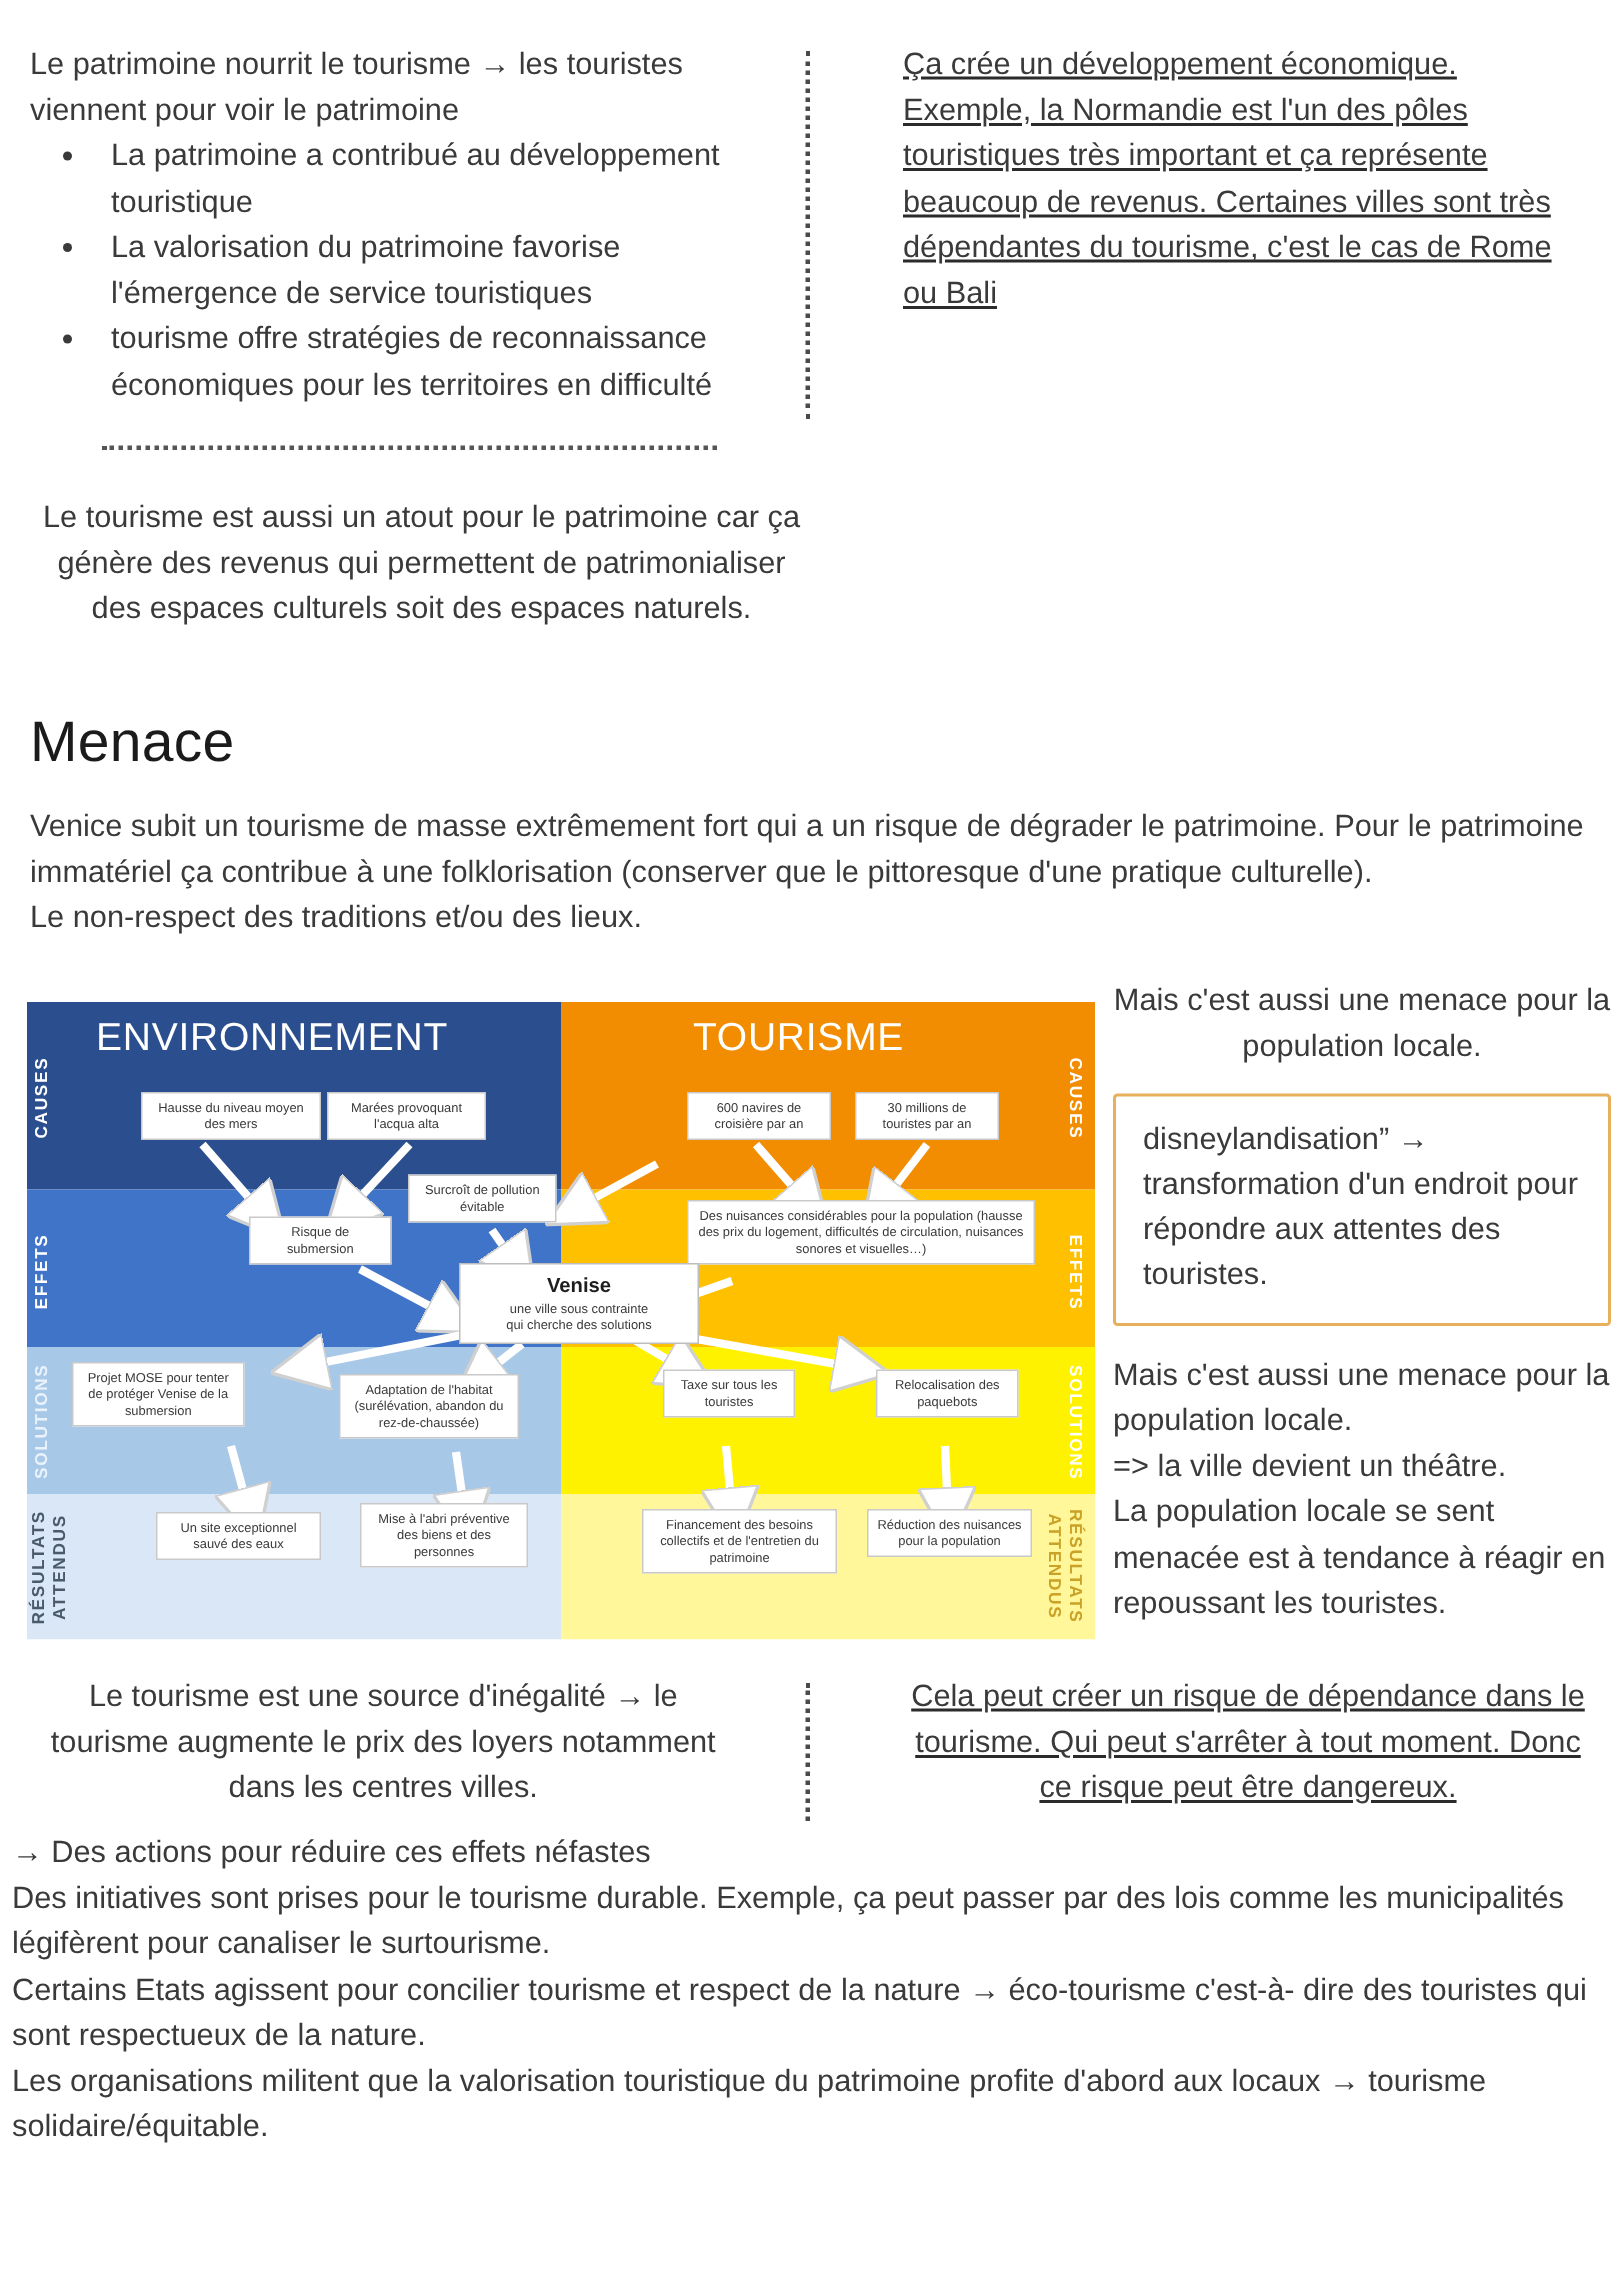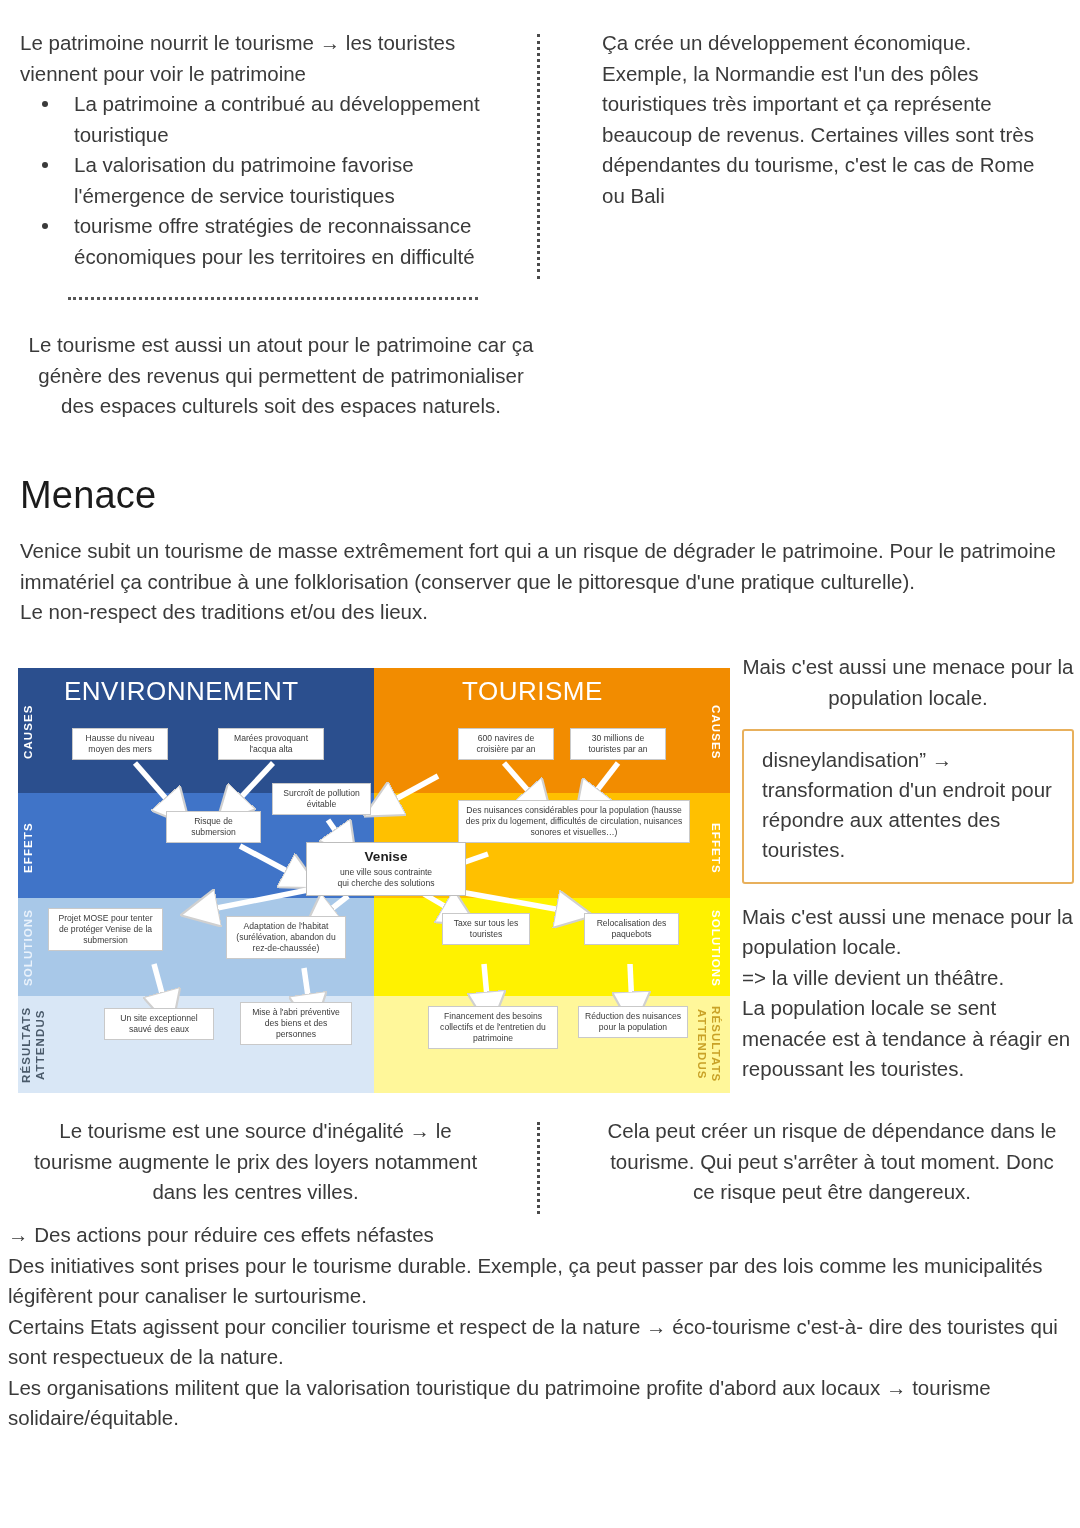--- a/index.html
+++ b/index.html
@@ -30,21 +30,21 @@
     align-items: flex-start;
     gap: 32px;
   }
   .col-left { flex: 0 0 505px; padding-left: 20px; padding-right: 14px; }
   .divider-dotted {
     flex: 0 0 0px;
     align-self: stretch;
     border-left: 3px dotted #4a4a4a;
     margin: 6px 0 6px 0;
   }
-  .col-right { flex: 1; padding-left: 30px; padding-right: 18px; }
+  .col-right { flex: 1; padding-left: 30px; padding-right: 18px; text-decoration: underline; }
 
   
   ul.bullets {
     margin: 0;
     padding-left: 38px;
     list-style: none;
   }
   ul.bullets li {
     position: relative;
     padding-left: 16px;
@@ -254,21 +254,21 @@
         <line x1="136" y1="296" x2="148" y2="340"></line>
 
         <line x1="286" y1="300" x2="292" y2="342"></line>
 
         <line x1="466" y1="296" x2="470" y2="340"></line>
 
         <line x1="612" y1="296" x2="614" y2="340"></line>
       </g>
     </svg>
 
-    <div class="node" style="left:54px; top:60px; width:96px;">Hausse du niveau moyen des mers</div>
+    <div class="node" style="left:76px; top:60px; width:120px;">Hausse du niveau moyen des mers</div>
     <div class="node" style="left:200px; top:60px; width:106px;">Marées provoquant l'acqua alta</div>
     <div class="node" style="left:148px; top:143px; width:95px;">Risque de submersion</div>
     <div class="node" style="left:254px; top:115px; width:99px;">Surcroît de pollution évitable</div>
     <div class="node" style="left:30px; top:240px; width:115px;">Projet MOSE pour tenter de protéger Venise de la submersion</div>
     <div class="node" style="left:208px; top:248px; width:120px;">Adaptation de l'habitat (surélévation, abandon du rez-de-chaussée)</div>
     <div class="node" style="left:86px; top:340px; width:110px;">Un site exceptionnel sauvé des eaux</div>
     <div class="node" style="left:222px; top:334px; width:112px;">Mise à l'abri préventive des biens et des personnes</div>
 
     <div class="node" style="left:440px; top:60px; width:96px;">600 navires de croisière par an</div>
     <div class="node" style="left:552px; top:60px; width:96px;">30 millions de touristes par an</div>

